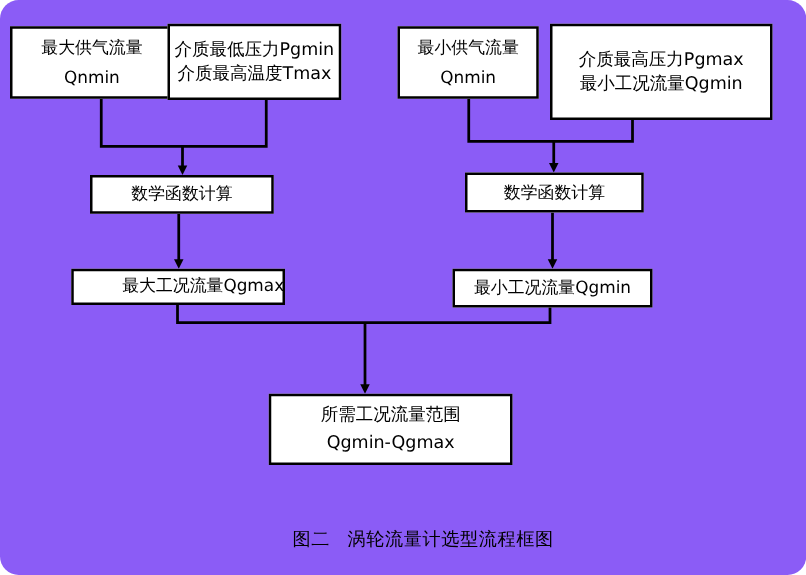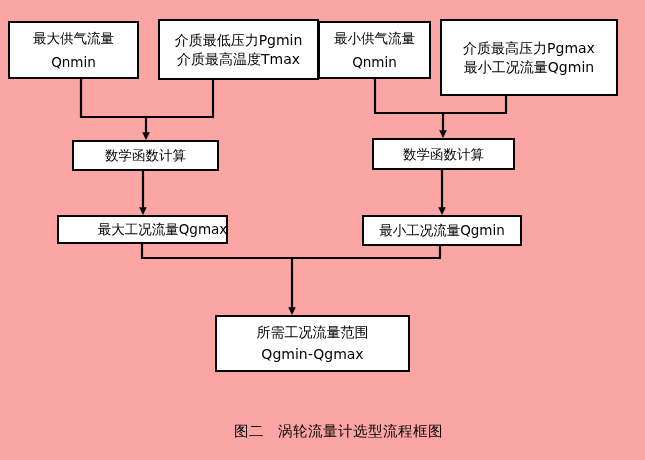--- a/index.html
+++ b/index.html
@@ -4,23 +4,24 @@
 <style>
   html, body {
     margin: 0;
     padding: 0;
     background: #ffffff;
   }
   #page {
     position: relative;
     width: 645px;
     height: 460px;
-    background: #fca5a5;
+    background: #8b5cf6;
     overflow: hidden;
     font-family: "DejaVu Sans", "Liberation Sans", sans-serif;
+    border-radius: 15px;
   }
   #svg-layer {
     position: absolute;
     left: 0;
     top: 0;
     width: 645px;
     height: 460px;
   }
   .node {
     position: absolute;
@@ -36,21 +37,21 @@
     line-height: 1.35;
     z-index: 2;
   }
   .node .line1,
   .node .line2 {
     display: block;
     white-space: nowrap;
   }
   
   #box-qnmax   { left: 8px;   top: 21px;  width: 131px; height: 58px; font-size: 13.5px; }
-  #box-pgmin   { left: 158px; top: 19px;  width: 161px; height: 61px; font-size: 14px;   }
+  #box-pgmin   { left: 134px; top: 19px;  width: 139px; height: 61px; font-size: 14px;   }
   #box-qnmin   { left: 318px; top: 21px;  width: 113px; height: 58px; font-size: 13.5px; }
   #box-pgmax   { left: 440px; top: 19px;  width: 178px; height: 77px; font-size: 14px;   }
 
   #box-qnmax .line1 { margin-bottom: 6px; }
   #box-qnmin .line1 { margin-bottom: 6px; }
 
   
   #box-calc-left  { left: 72px;  top: 140px; width: 147px; height: 31px; font-size: 13.5px; }
   #box-calc-right { left: 372px; top: 138px; width: 143px; height: 32px; font-size: 13.5px; }
 

